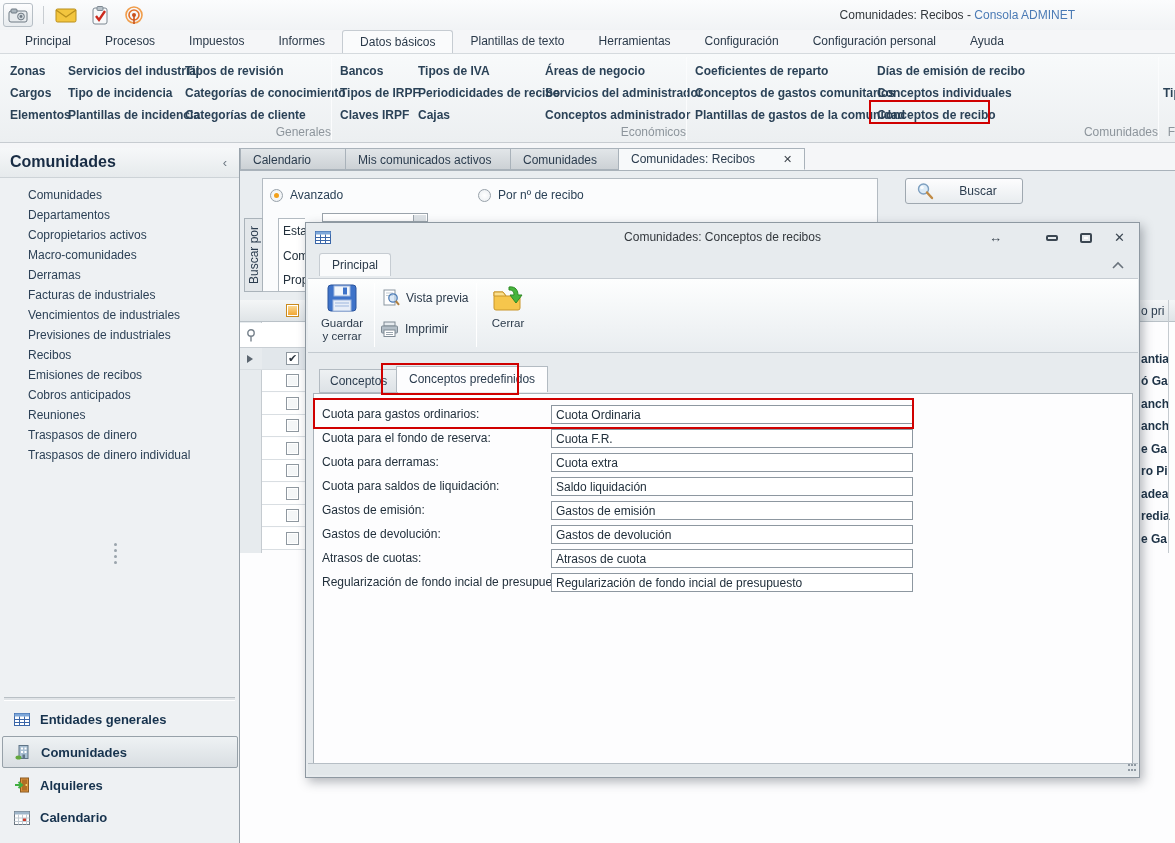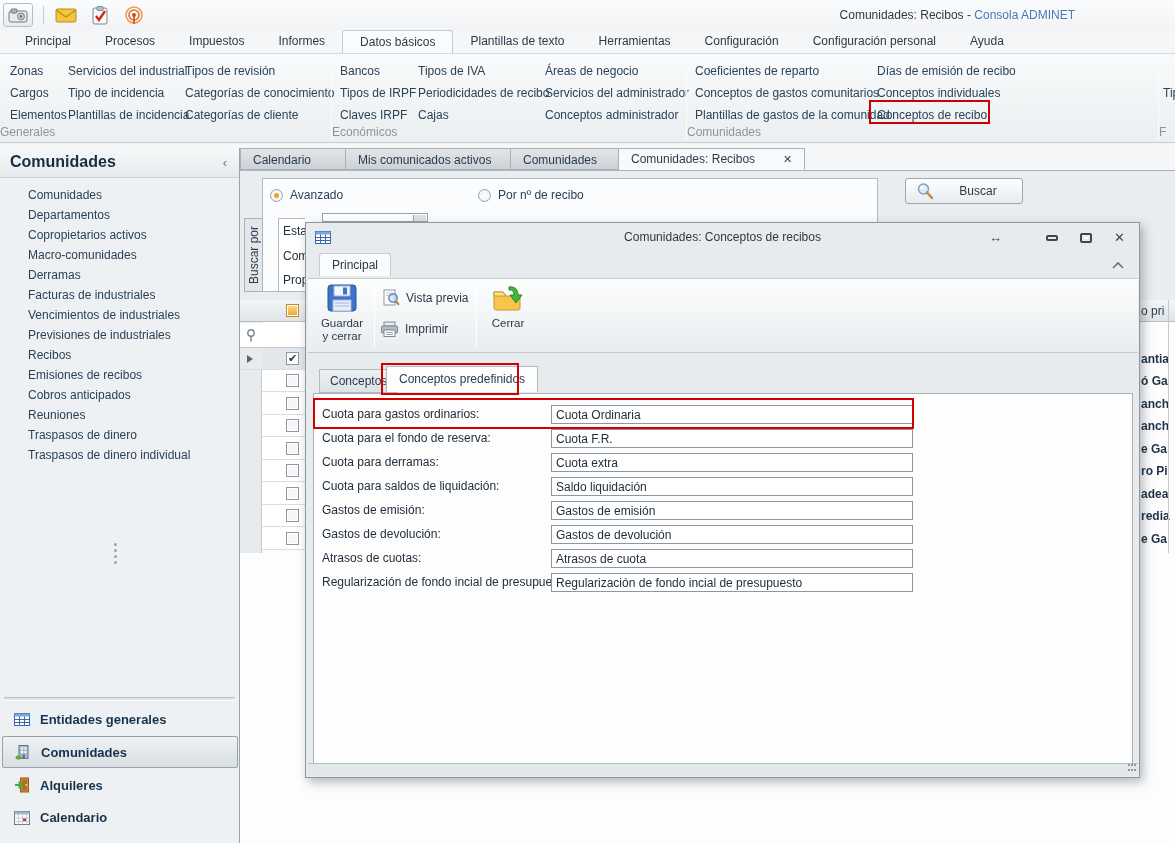--- a/index.html
+++ b/index.html
@@ -17,22 +17,22 @@
   .win-title .app { color:#4a7ab5; }
 
   
   .rtabs { position:absolute; left:0; top:30px; width:1175px; height:23px; display:flex; padding-left:8px; }
   .rtab { padding:4px 17px 3px; color:#2b3a4a; cursor:pointer; white-space:nowrap; }
   .rtab.active { background:#fafbfc; border:1px solid #c6ccd2; border-bottom:none; border-radius:3px 3px 0 0; }
 
   
   .rbody { position:absolute; left:0; top:53px; width:1175px; height:90px; background:linear-gradient(#f8fafb,#eceff1); border-top:1px solid #d5dade; border-bottom:1px solid #c7ccd1; }
   .rcol { position:absolute; top:6px; }
-  .rb-item { height:22px; line-height:22px; white-space:nowrap; color:#2b4257; cursor:pointer; }
-  .rg-label { position:absolute; top:71px; text-align:left; color:#8d959c; cursor:default; }
+  .rb-item { height:22px; line-height:22px; white-space:nowrap; color:#2b4257; cursor:pointer;font-weight:bold; }
+  .rg-label { position:absolute; top:71px; text-align:right; color:#8d959c; cursor:default; }
   .rg-sep { position:absolute; top:3px; width:1px; height:83px; background:#d3d8dc; border-right:1px solid #fbfcfd; }
 
   .redbox { position:absolute; border:2px solid #d00000; pointer-events:none; z-index:40; }
 
   
   .sidebar { position:absolute; left:0; top:148px; width:240px; height:695px; background:#eef1f3; border-right:1px solid #99a3ab; }
   .sb-head { position:absolute; left:0; top:0; width:239px; height:30px; background:linear-gradient(#f6f8f9,#e6eaec); border-bottom:1px solid #cdd3d7; }
   .sb-title { position:absolute; left:10px; top:5px; font-size:16px; font-weight:bold; color:#182c44; }
   .sb-collapse { position:absolute; right:12px; top:7px; color:#6d7882; font-size:13px; cursor:pointer; }
   .sb-item { position:absolute; left:28px; height:20px; line-height:20px; color:#2c4156; cursor:pointer; white-space:nowrap; }
@@ -451,21 +451,21 @@
         <svg style="margin-top:3px" width="32" height="28" viewBox="0 0 32 28">
             <path d="M2 8 L2 24 Q2 26 4 26 L26 26 Q28 26 28 24 L28 12 L14 12 L11 8 Z" fill="#f6c64c" stroke="#c9962b"></path>
             <path d="M2 8 L11 8 L14 12 L2 12 Z" fill="#fbe08e" stroke="#c9962b"></path>
             <path d="M17 3 C24 2 26 7 26 11 L30 11 L24 19 L18 11 L22 11 C22 8 21 6 17 6 Z" fill="#47b53c" stroke="#2f8a27"></path>
           </svg>
         <div class="cap"><span>Cerrar</span></div>
       </div>
     </div>
 
     <div class="dlg-tab2" style="left:13px;top:146px">Conceptos</div>
-    <div class="dlg-tab2 active" style="left:80px;top:143px">Conceptos predefinidos</div>
+    <div class="dlg-tab2 active" style="left:90px;top:143px">Conceptos predefinidos</div>
 
     <div class="form-panel">
       <div class="f-label" style="top:13px">Cuota para gastos ordinarios:</div>
       <input class="f-input" style="top: 11px;" value="Cuota Ordinaria">
       <div class="f-label" style="top:37px">Cuota para el fondo de reserva:</div>
       <input class="f-input" style="top: 35px;" value="Cuota F.R.">
       <div class="f-label" style="top:61px">Cuota para derramas:</div>
       <input class="f-input" style="top: 59px;" value="Cuota extra">
       <div class="f-label" style="top:85px">Cuota para saldos de liquidación:</div>
       <input class="f-input" style="top: 83px;" value="Saldo liquidación">

